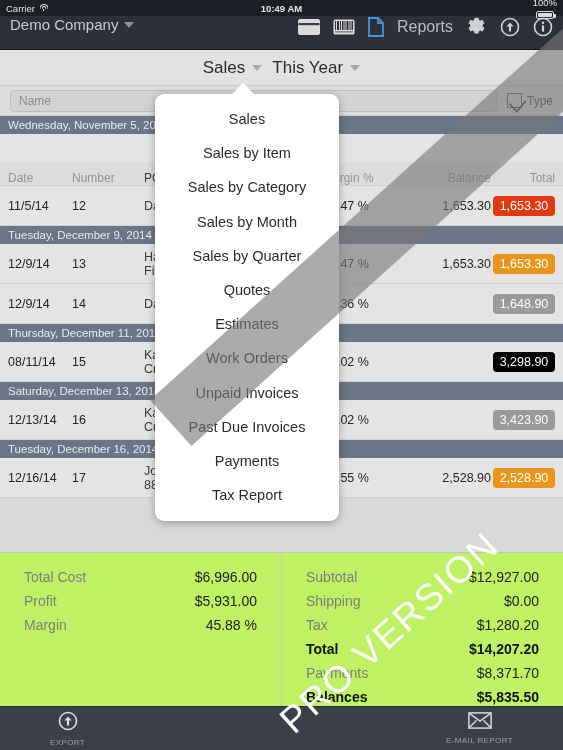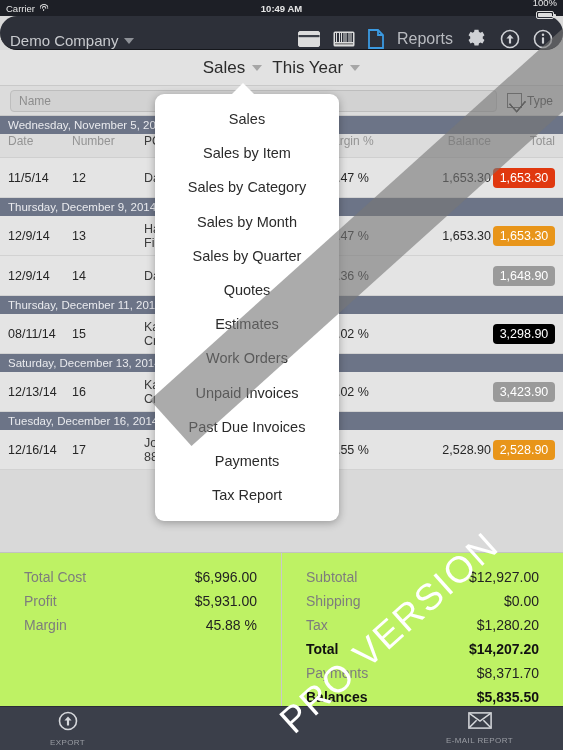--- a/index.html
+++ b/index.html
@@ -25,23 +25,22 @@
   .wifi i:nth-child(1){ width: 9px; height: 4.5px; top: 0; }
   .wifi i:nth-child(2){ width: 5px; height: 2.6px; top: 2.4px; }
   .wifi i:nth-child(3){ width: 1.8px; height: 1.8px; top: 5.2px; background:#ddd; border-radius:50%; border:none;}
   .batt { width: 18px; height: 8px; border: 1px solid #ddd; border-radius: 2px; position: relative; }
   .batt::after { content:''; position:absolute; right:-3px; top:2px; width:2px; height:4px; background:#ddd; border-radius:0 1px 1px 0;}
   .batt i { position: absolute; left:1px; top:1px; bottom:1px; width: 14px; background:#ddd; border-radius:1px;}
 
   
   .navbar {
     height: 34px; background: #2d3039;
-    display: flex; align-items: flex-end; padding: 0 10px;
+    display: flex; align-items: flex-start; padding: 0 10px;
     border-bottom: 1px solid #15171c;
-    border-radius: 17px;
   }
   .company { color: #c8cace; font-size: 15px; display:flex; align-items:center; gap:6px; }
   .caret-dn { width:0;height:0;border-left:5px solid transparent;border-right:5px solid transparent;border-top:6px solid #8e9197; }
   .nav-icons { margin-left: auto; display: flex; align-items: center; gap: 13px; padding-left: 48px; }
   .nav-icons svg { display:block; }
   .reports-lbl { color:#b9bbc0; font-size:16px; }
 
   
   .filterbar {
     height: 36px; background: #e2e2e2;
@@ -74,22 +73,22 @@
   }
   .type-lbl { font-size: 12px; color: #4a4a4a; }
 
   
   .table { background: #e4e4e4; }
   .grouphdr {
     background: #6c7487; color: #e9eaee;
     font-size: 11.5px; padding: 4px 8px; height: 18px; line-height: 10px;
   }
   .colhdr {
-    display: flex; background: #dcdcdc; height: 24px; align-items:flex-start;
-    font-size: 12px; color: #949494; border-bottom: 1px solid #cfcfcf;
+    display: flex; background: #dcdcdc; height: 24px; align-items:flex-end;
+    font-size: 12px; color: #949494; border-bottom: 1px solid #cfcfcf; margin-top: 28px;
   }
   .row {
     display: flex; background: #e4e4e4; min-height: 40px; align-items: center;
     font-size: 12.5px; color: #262626; border-bottom: 1px solid #d2d2d2;
   }
   .c-date  { width: 72px; padding-left: 8px; }
   .c-num   { width: 72px; }
   .c-po    { flex: 1; padding-right: 6px; white-space: pre-line; line-height: 14px; color:#3c3c3c; }
   .c-marg  { width: 86px; text-align: left; }
   .c-bal   { width: 82px; text-align: right; }
@@ -268,21 +267,21 @@
       <div class="row">
         <div class="c-date">11/5/14</div>
         <div class="c-num">12</div>
         <div class="c-po">Da</div>
         <div class="c-marg">33.47 %</div>
         <div class="c-bal">1,653.30</div>
         <div class="c-total">
           <span class="badge" style="background: rgb(224, 56, 15);">1,653.30</span>
         </div>
       </div>
-      <div class="grouphdr">Thursday, December 9, 2014</div>
+      <div class="grouphdr">Tuesday, December 9, 2014</div>
       <div class="row">
         <div class="c-date">12/9/14</div>
         <div class="c-num">13</div>
         <div class="c-po">Ha
 Fir</div>
         <div class="c-marg">33.47 %</div>
         <div class="c-bal">1,653.30</div>
         <div class="c-total">
           <span class="badge" style="background: rgb(232, 149, 26);">1,653.30</span>
         </div>

